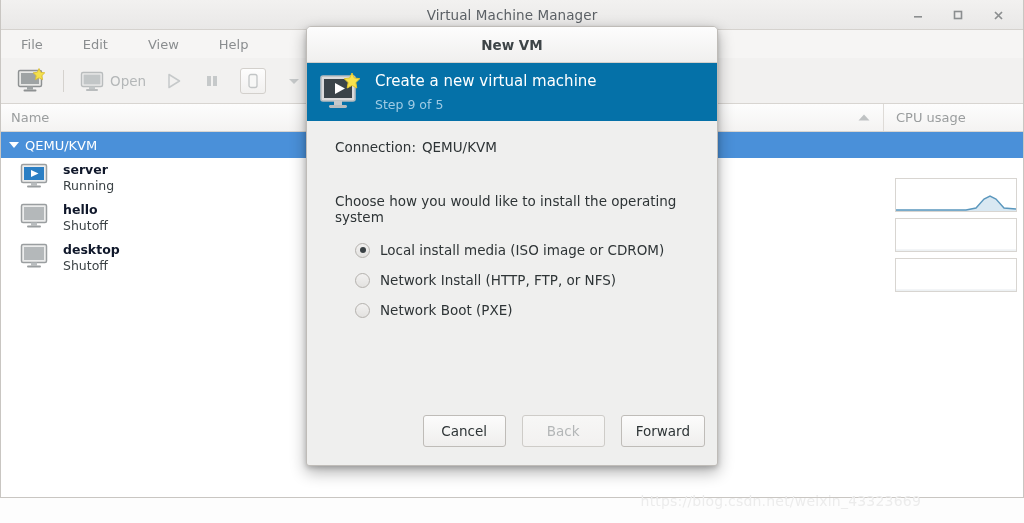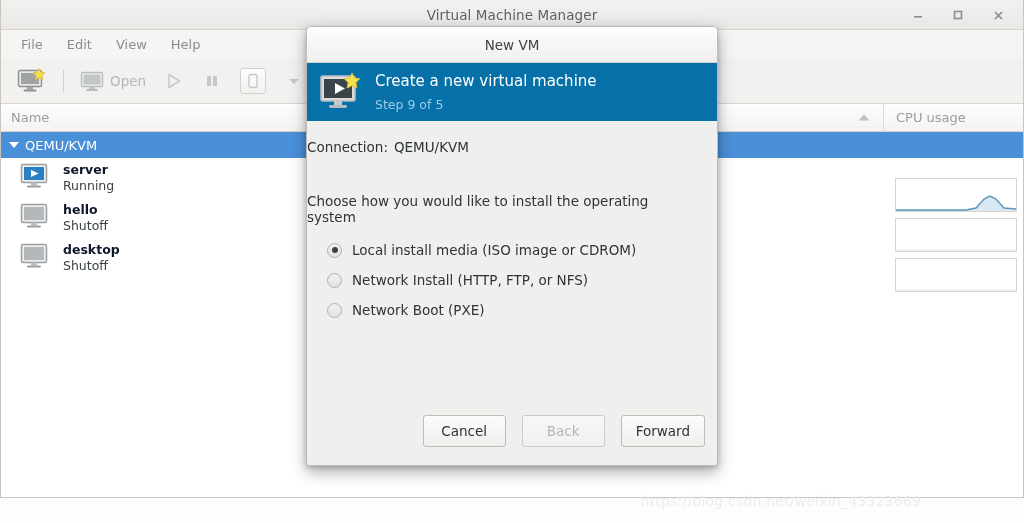--- a/index.html
+++ b/index.html
@@ -30,21 +30,21 @@
     letter-spacing: .1px;
   }
   .win-buttons { position: absolute; right: 8px; top: 0; height: 30px;
     display: flex; align-items: center; gap: 18px; padding-right: 6px; }
   .win-btn { width: 22px; height: 22px; display: flex; align-items: center;
     justify-content: center; color: #8b8e8f; cursor: default; }
   .win-btn svg { display: block; }
 
   .menubar {
     height: 28px; flex: 0 0 28px; display: flex; align-items: center;
-    padding-left: 10px; gap: 4px;
+    padding-left: 10px; gap: 20px;
     background: #f6f5f4;
   }
   .menu-item {
     font-size: 13px; color: #8a8d8f; padding: 3px 10px; border-radius: 3px;
   }
 
   .toolbar {
     height: 46px; flex: 0 0 46px; display: flex; align-items: center;
     padding-left: 8px; gap: 2px;
     background: #f2f1f0;
@@ -103,32 +103,32 @@
     border-radius: 5px 5px 3px 3px;
     box-shadow: 0 6px 16px rgba(0,0,0,.32), 0 2px 5px rgba(0,0,0,.18);
     display: flex; flex-direction: column; overflow: hidden;
   }
   .dlg-title {
     height: 36px; flex: 0 0 36px;
     background: linear-gradient(to bottom,#fdfdfd 0%,#f0efee 100%);
     border-bottom: 1px solid #d3d0cc;
     display: flex; align-items: center; justify-content: center;
   }
-  .dlg-title span { font-size: 13.5px; font-weight: normal; color: #3d4447; }
+  .dlg-title span { font-size: 13.5px; font-weight: bold; color: #3d4447; }
 
   .dlg-banner {
     height: 58px; flex: 0 0 58px; background: #0571a8;
     display: flex; align-items: center; padding-left: 12px; gap: 12px;
   }
   .banner-icon { width: 44px; height: 44px; flex: 0 0 44px; }
   .banner-text { display: flex; flex-direction: column; gap: 7px; }
   .banner-title { font-size: 15px; color: #ffffff; }
   .banner-step { font-size: 12.5px; color: #9fcbe4; }
 
-  .dlg-body { flex: 1; padding: 18px 16px 0 0; display: flex; flex-direction: column; }
+  .dlg-body { flex: 1; padding: 18px 16px 0 28px; display: flex; flex-direction: column; }
   .conn-line { font-size: 13.5px; color: #2e3436; margin-bottom: 38px; }
   .conn-line b { font-weight: normal; }
   .conn-val { margin-left: 6px; }
   .prompt { font-size: 13.5px; color: #2e3436; margin-bottom: 14px; }
   .radios { display: flex; flex-direction: column; gap: 8px; padding-left: 20px; }
   .radio-row { display: flex; align-items: center; gap: 10px; height: 22px; }
   .radio {
     width: 15px; height: 15px; border-radius: 50%;
     border: 1px solid #b4b1ad;
     background: linear-gradient(to bottom,#f2f1f0,#e3e2e0);

